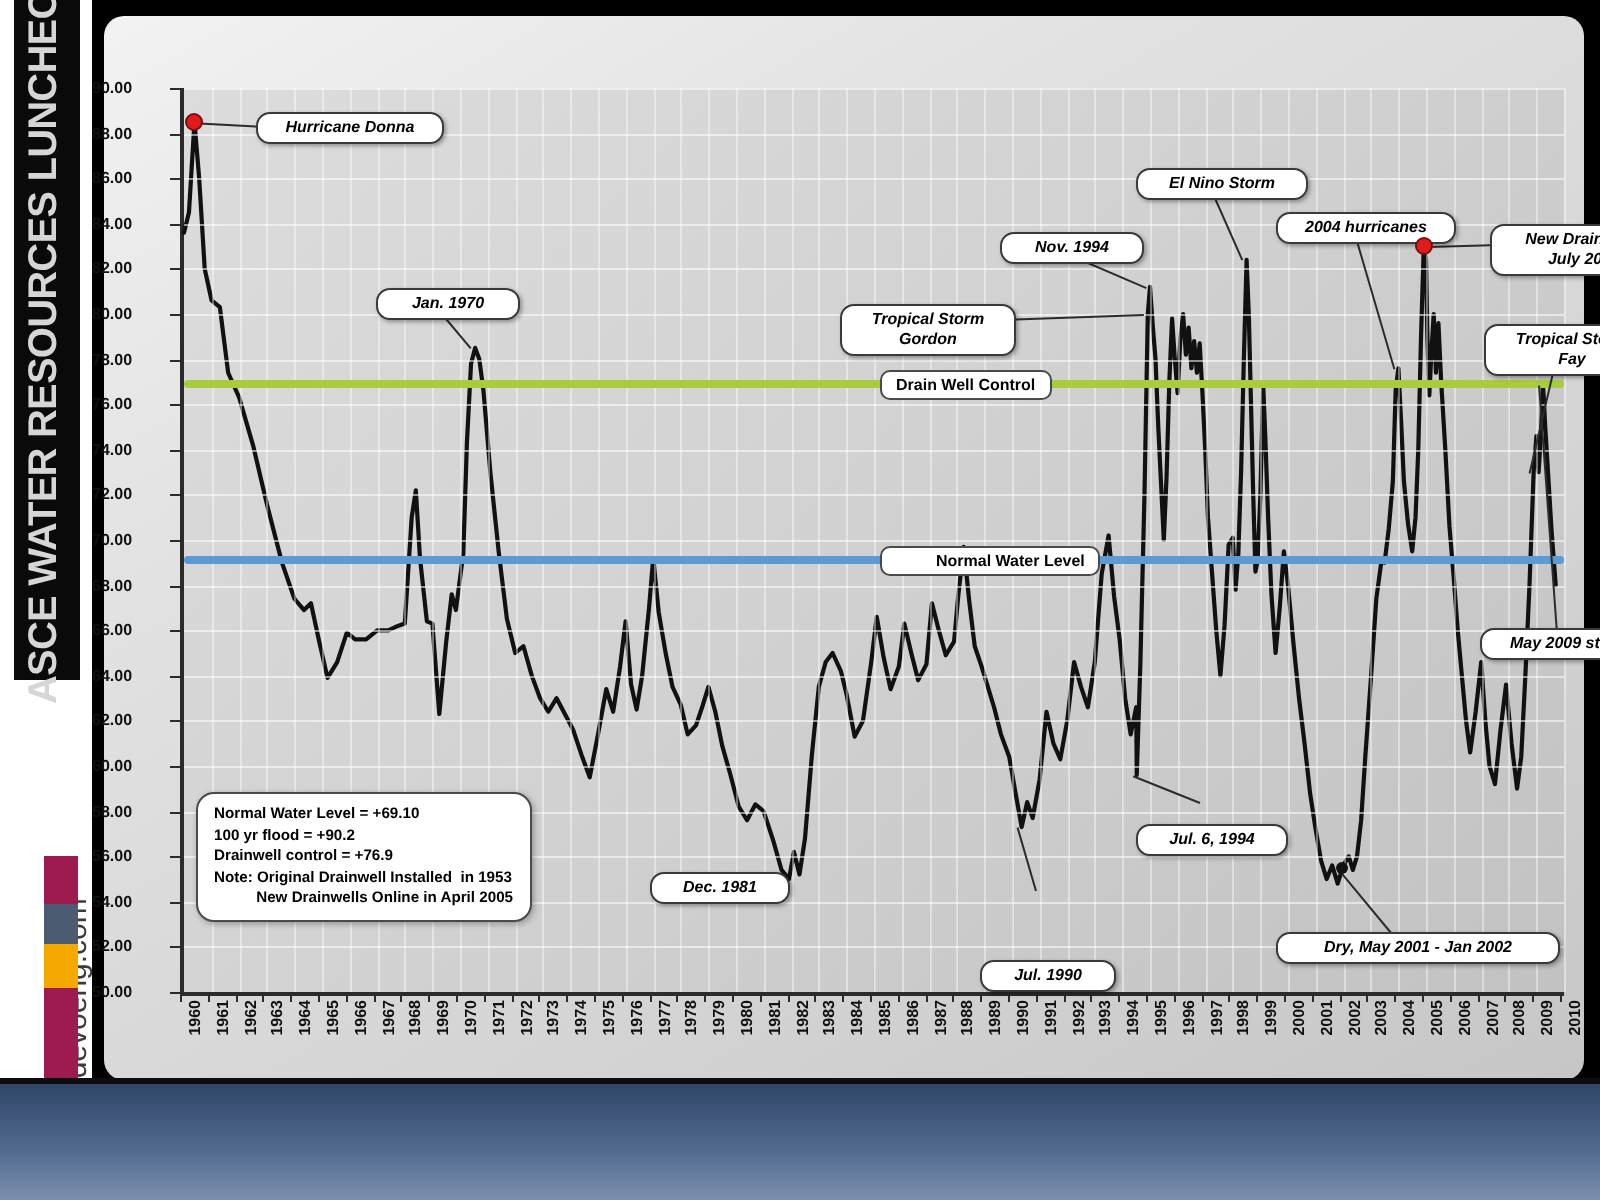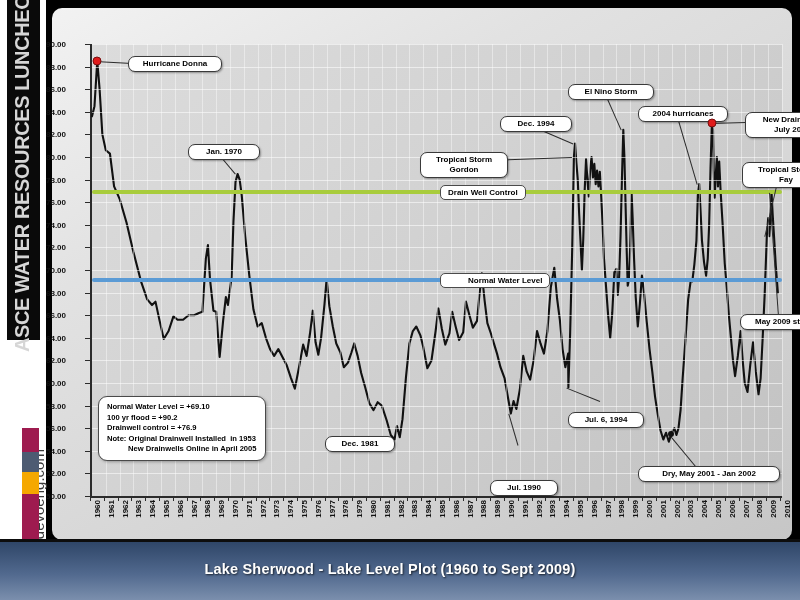--- a/index.html
+++ b/index.html
@@ -60,20 +60,21 @@
   .vgrid{position:absolute;top:0;width:1px;height:452px;background:rgba(255,255,255,.42);}
 
   .refline{position:absolute;left:0;width:690px;height:4px;border-radius:2px;}
 
   
   .callout{
     position:absolute;background:#fff;border:1.3px solid #3a3a3a;border-radius:7px;
     font-size:8px;font-weight:bold;color:#000;padding:2px 5px;text-align:center;
     line-height:10px;white-space:pre-line;box-shadow:1px 1px 2px rgba(0,0,0,.35);
     z-index:6;
+    font-style:italic;
   }
   .banner{
     position:absolute;background:#fff;border:1.3px solid #4a4a4a;border-radius:5px;
     font-size:8px;font-weight:bold;color:#000;padding:2px 7px;z-index:6;white-space:nowrap;
   }
   #infobox{
     position:absolute;background:#fff;border:1.4px solid #4a4a4a;border-radius:9px;
     font-size:7.6px;font-weight:bold;color:#000;padding:5px 8px;line-height:10.5px;
     z-index:6;box-shadow:1px 1px 3px rgba(0,0,0,.3);
   }
@@ -357,21 +358,21 @@
       <div id="annolayer">
           <div class="banner" style="left: 350px; top: 141.03px;">Drain Well Control</div>
           <div class="banner" style="left: 350px; top: 229.17px; padding-left: 27px;">Normal Water Level</div>
           <div class="callout" style="left: 38px; top: 12px; width: 82px;">Hurricane Donna</div>
           <div class="leader" style="left: 79px; top: 21px; width: 73.8671px; transform: rotate(-176.857deg);"></div>
           <div class="callout" style="left: 98px; top: 100px; width: 60px;">Jan. 1970</div>
           <div class="leader" style="left: 128px; top: 109px; width: 27.3553px; transform: rotate(49.9826deg);"></div>
           <div class="callout" style="left: 330px; top: 108px; width: 76px;">Tropical Storm
 Gordon</div>
           <div class="leader" style="left: 368px; top: 117px; width: 113.966px; transform: rotate(-2.01139deg);"></div>
-          <div class="callout" style="left: 410px; top: 72px; width: 60px;">Dec. 1994</div>
+          <div class="callout" style="left: 410px; top: 72px; width: 60px;">Nov. 1994</div>
           <div class="leader" style="left: 440px; top: 81px; width: 46.7871px; transform: rotate(23.2115deg);"></div>
           <div class="callout" style="left: 478px; top: 40px; width: 74px;">El Nino Storm</div>
           <div class="leader" style="left: 515px; top: 49px; width: 40.3215px; transform: rotate(66.1558deg);"></div>
           <div class="callout" style="left: 548px; top: 62px; width: 78px;">2004 hurricanes</div>
           <div class="leader" style="left: 587px; top: 71px; width: 72.0112px; transform: rotate(73.7092deg);"></div>
           <div class="callout" style="left: 655px; top: 68px; width: 82px;">New Drainwells
 July 2005</div>
           <div class="leader" style="left: 696px; top: 77px; width: 76.133px; transform: rotate(178.419deg);"></div>
           <div class="callout" style="left: 652px; top: 118px; width: 76px;">Tropical Storm
 Fay</div>
@@ -392,15 +393,14 @@
             <div>Drainwell control = +76.9</div>
             <div>Note: Original Drainwell Installed  in 1953</div>
             <div>          New Drainwells Online in April 2005</div>
           </div>
         </div>
     </div>
   </div>
 
   <div id="bottom-accent"></div>
   <div id="bottom">
-    <div id="charttitle">Lake Sherwood - Lake Level Plot (1960 to Sept 2009)</div>
   </div>
 </div>
 
 </body></html>

